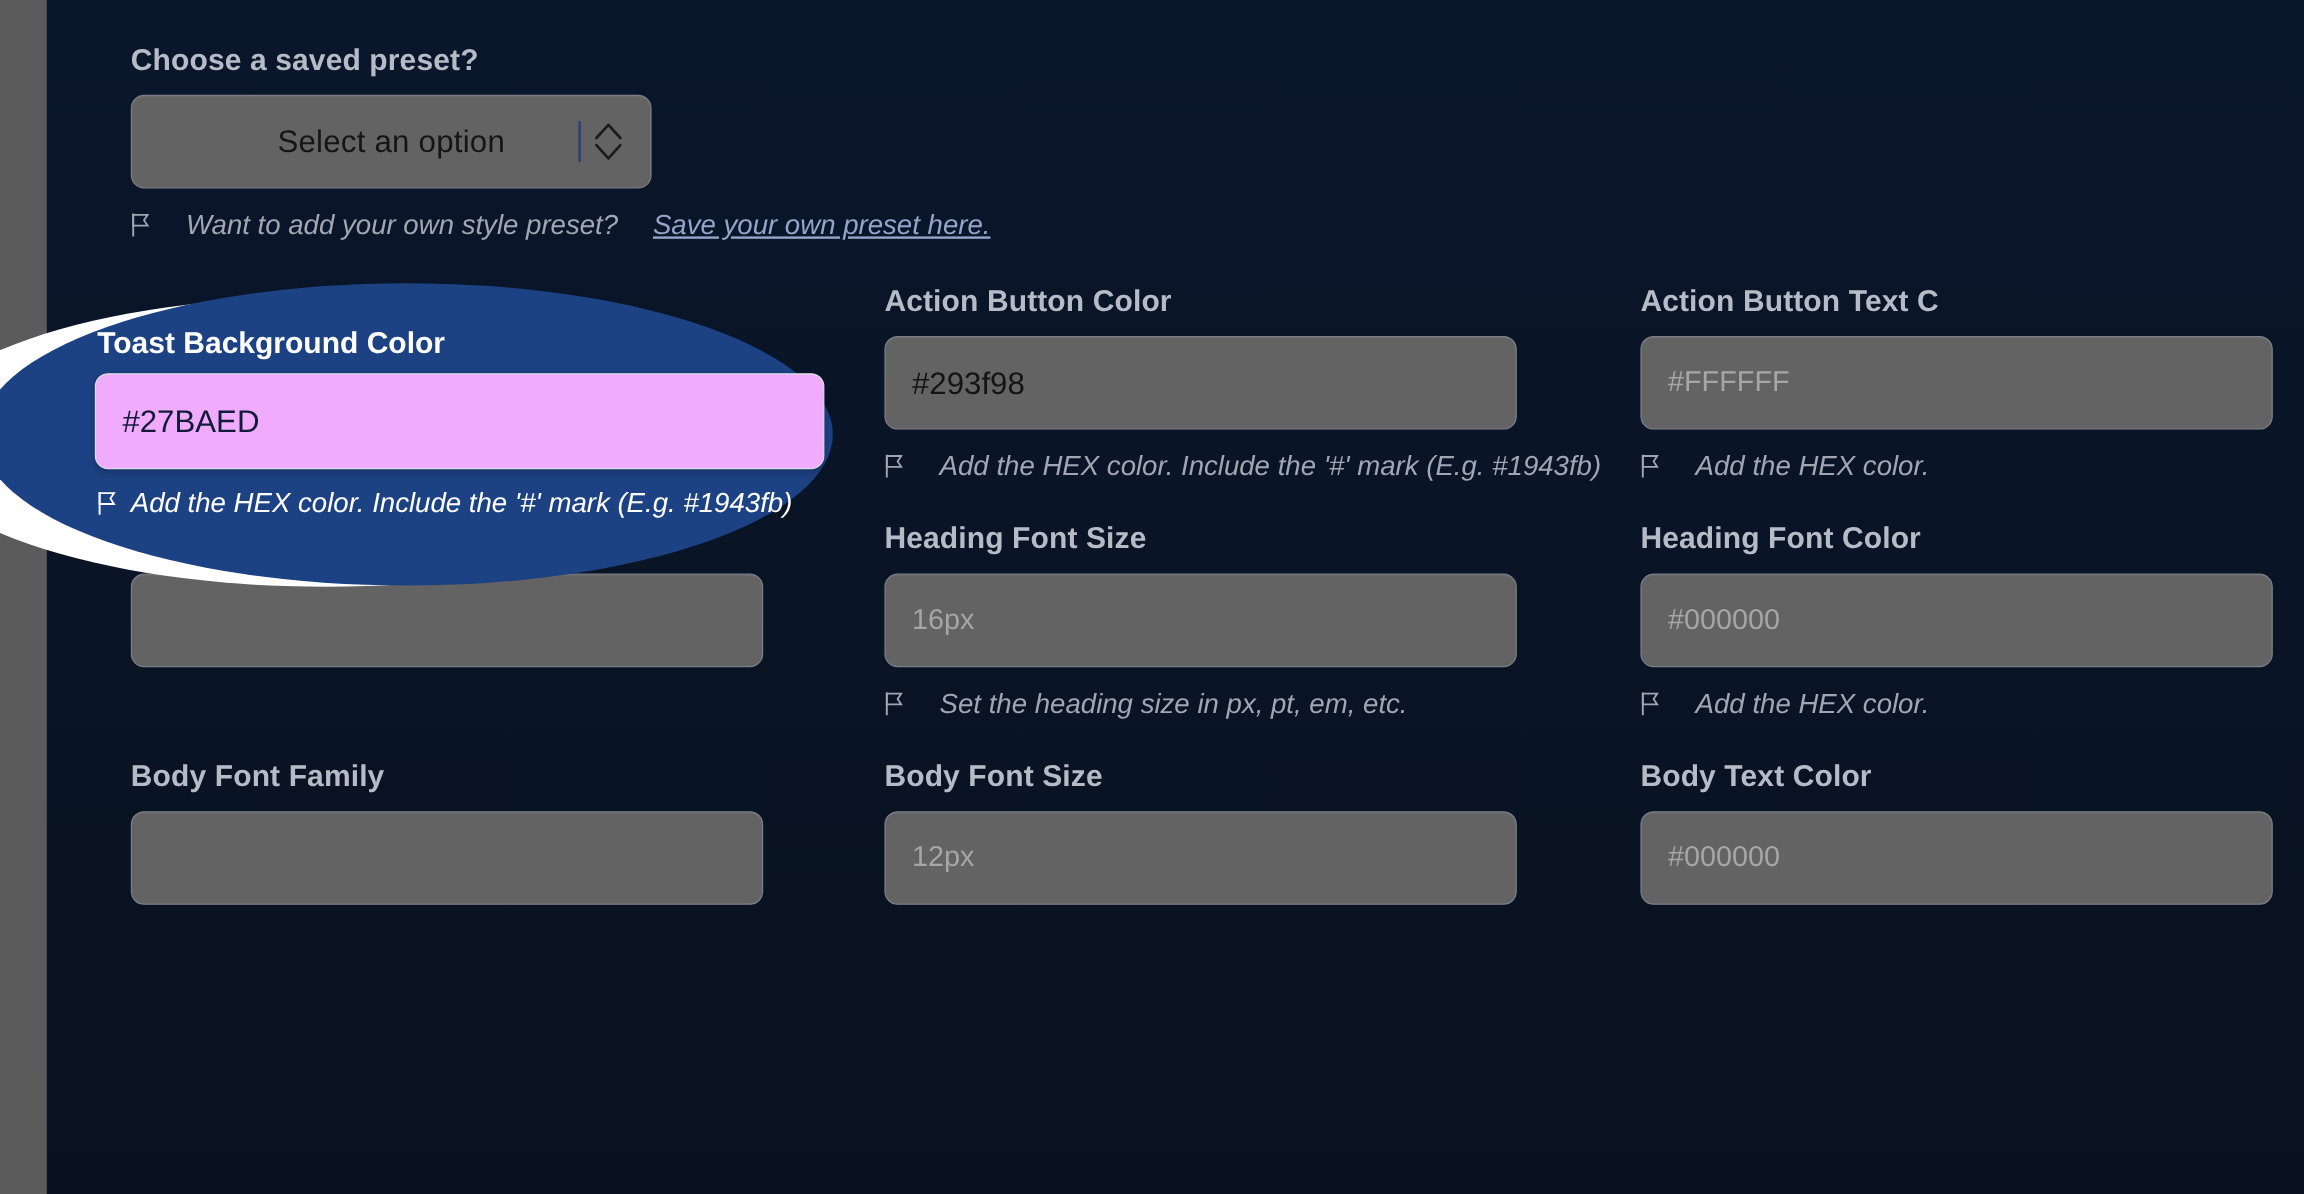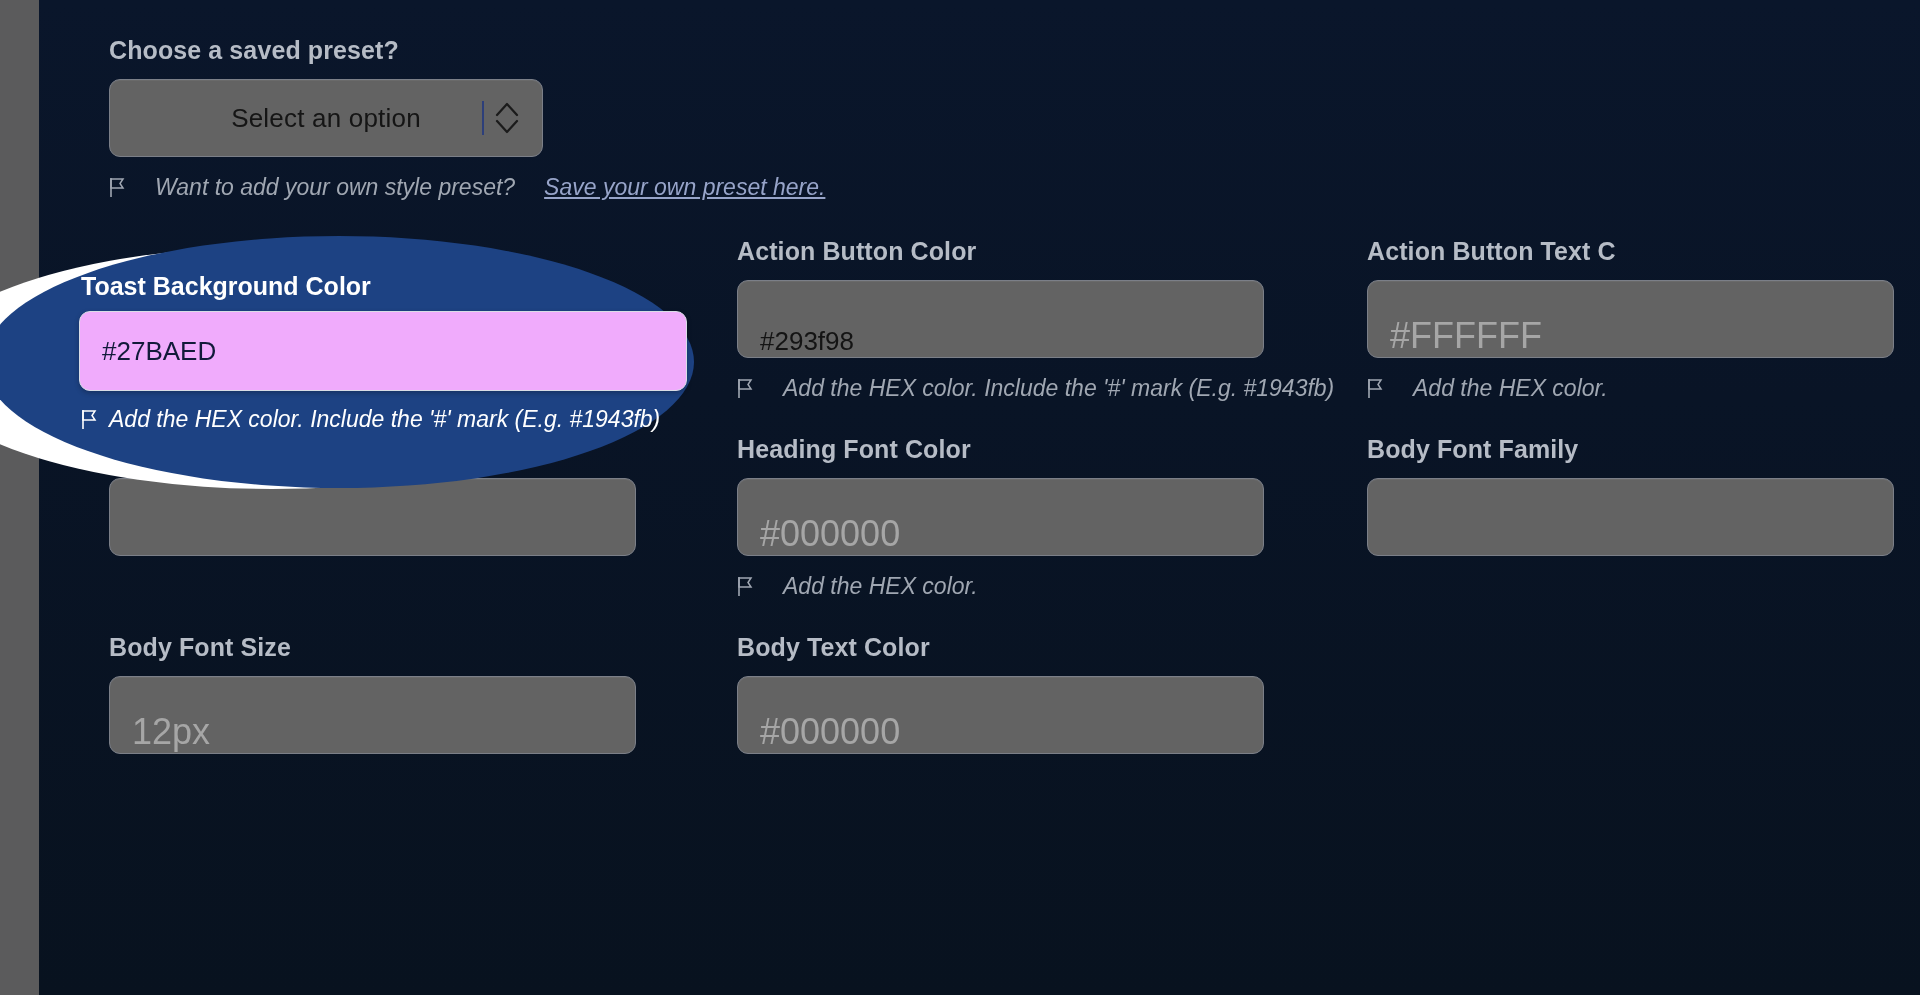--- a/index.html
+++ b/index.html
@@ -83,25 +83,25 @@
 
   
   .grid {
     display: grid;
     grid-template-columns: 628px 630px 628px;
     column-gap: 0;
     row-gap: 0;
     margin-top: 36px;
   }
   .cell { }
-  .cell .input-box { width: 527px; align-items: flex-end; }
+  .cell .input-box { width: 527px; }
   .cell.row-gap { margin-top: 33px; }
 
   .input-val { color: #141414; font-size: 26px; }
-  .input-ph  { color: #a6a6a6; font-size: 36px; }
+  .input-ph  { color: #a6a6a6; font-size: 24px; }
 
   
   .hl-white {
     position: absolute;
     left: -78px; top: 247px;
     width: 700px; height: 242px;
     border-radius: 50%;
     background: #ffffff;
     z-index: 5;
   }
@@ -217,20 +217,33 @@
           </div>
         </div>
 
         <div class="cell row-gap">
           <div class="field-label">Heading Font Family</div>
           <div class="input-box">
             <span class="input-ph"></span>
           </div>
         </div>
 
+        <div class="cell row-gap">
+          <div class="field-label">Heading Font Size</div>
+          <div class="input-box">
+            <span class="input-ph">16px</span>
+          </div>
+          <div class="hint">
+            <svg class="flag" width="17" height="21" viewBox="0 0 17 21">
+              <path d="M2 1 V20" stroke="#a0a7b2" stroke-width="1.6" fill="none"></path>
+              <path d="M2 2 H14 L11 6.5 L14 11 H2 Z" stroke="#a0a7b2" stroke-width="1.5" fill="none"></path>
+            </svg>
+            <span>Set the heading size in px, pt, em, etc.</span>
+          </div>
+        </div>
 
         <div class="cell row-gap">
           <div class="field-label">Heading Font Color</div>
           <div class="input-box">
             <span class="input-ph">#000000</span>
           </div>
           <div class="hint">
             <svg class="flag" width="17" height="21" viewBox="0 0 17 21">
               <path d="M2 1 V20" stroke="#a0a7b2" stroke-width="1.6" fill="none"></path>
               <path d="M2 2 H14 L11 6.5 L14 11 H2 Z" stroke="#a0a7b2" stroke-width="1.5" fill="none"></path>

